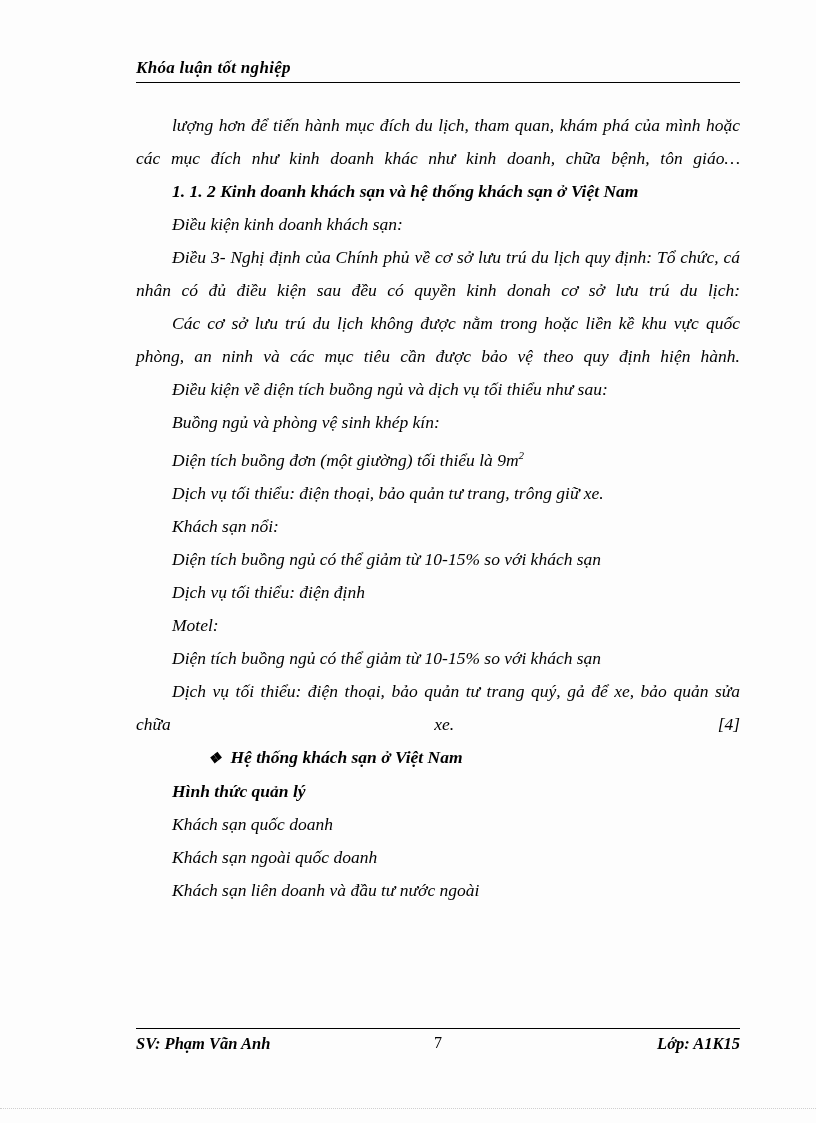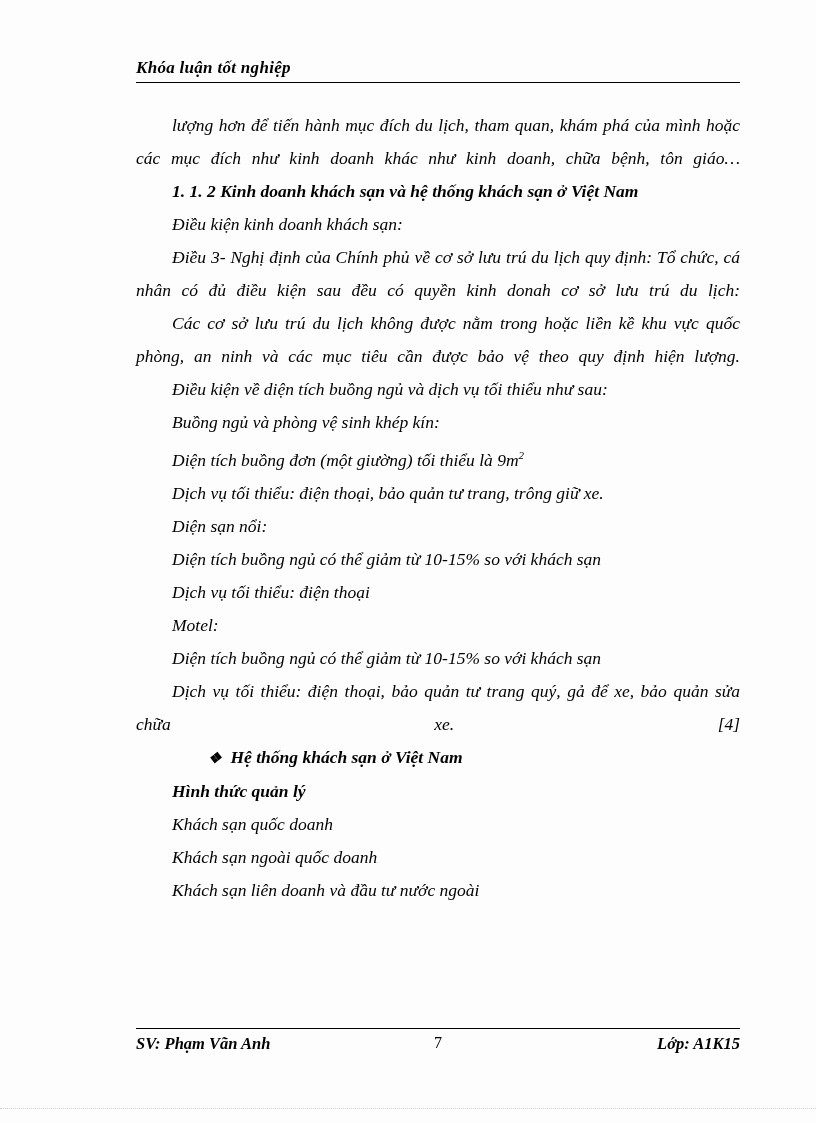--- a/index.html
+++ b/index.html
@@ -126,36 +126,36 @@
 
       <p class="indent justify-full">lượng hơn để tiến hành mục đích du lịch, tham quan, khám phá của mình hoặc các mục đích như kinh doanh khác như kinh doanh, chữa bệnh, tôn giáo…</p>
 
       <p class="heading">1. 1. 2 Kinh doanh khách sạn và hệ thống khách sạn ở Việt Nam</p>
 
       <p class="indent">Điều kiện kinh doanh khách sạn:</p>
 
       <p class="indent justify-full">Điều 3- Nghị định của Chính phủ về cơ sở lưu trú du lịch quy định: Tổ chức, cá nhân có đủ điều kiện sau đều có quyền kinh donah cơ sở lưu trú du lịch:</p>
 
 
-      <p class="indent justify-full">Các cơ sở lưu trú du lịch không được nằm trong hoặc liền kề khu vực quốc phòng, an ninh và các mục tiêu cần được bảo vệ theo quy định hiện lượng.</p>
+      <p class="indent justify-full">Các cơ sở lưu trú du lịch không được nằm trong hoặc liền kề khu vực quốc phòng, an ninh và các mục tiêu cần được bảo vệ theo quy định hiện hành.</p>
 
       <p class="indent">Điều kiện về diện tích buồng ngủ và dịch vụ tối thiểu như sau:</p>
 
       <p class="indent">Buồng ngủ và phòng vệ sinh khép kín:</p>
 
 
       <p class="indent"><span>Diện tích buồng đơn (một giường) tối thiểu là 9m</span><sup>2</sup></p>
 
       <p class="indent">Dịch vụ tối thiểu:  điện thoại, bảo quản tư trang, trông giữ xe.</p>
 
-      <p class="indent">Diện sạn nổi:</p>
+      <p class="indent">Khách sạn nổi:</p>
 
       <p class="indent">Diện tích buồng ngủ có thể giảm từ 10-15% so với khách sạn</p>
 
-      <p class="indent">Dịch vụ tối thiểu:  điện thoại</p>
+      <p class="indent">Dịch vụ tối thiểu:  điện định</p>
 
       <p class="indent">Motel:</p>
 
       <p class="indent">Diện tích buồng ngủ có thể giảm từ 10-15% so với khách sạn</p>
 
       <p class="indent justify-full">Dịch vụ tối thiểu:  điện thoại, bảo quản tư trang quý, gả để xe, bảo quản sửa chữa xe. [4]</p>
 
       <p class="sub-bullet"><span class="bullet-glyph">❖</span><span>Hệ thống khách sạn ở Việt Nam</span></p>
 
       <p class="heading">Hình thức quản lý</p>

